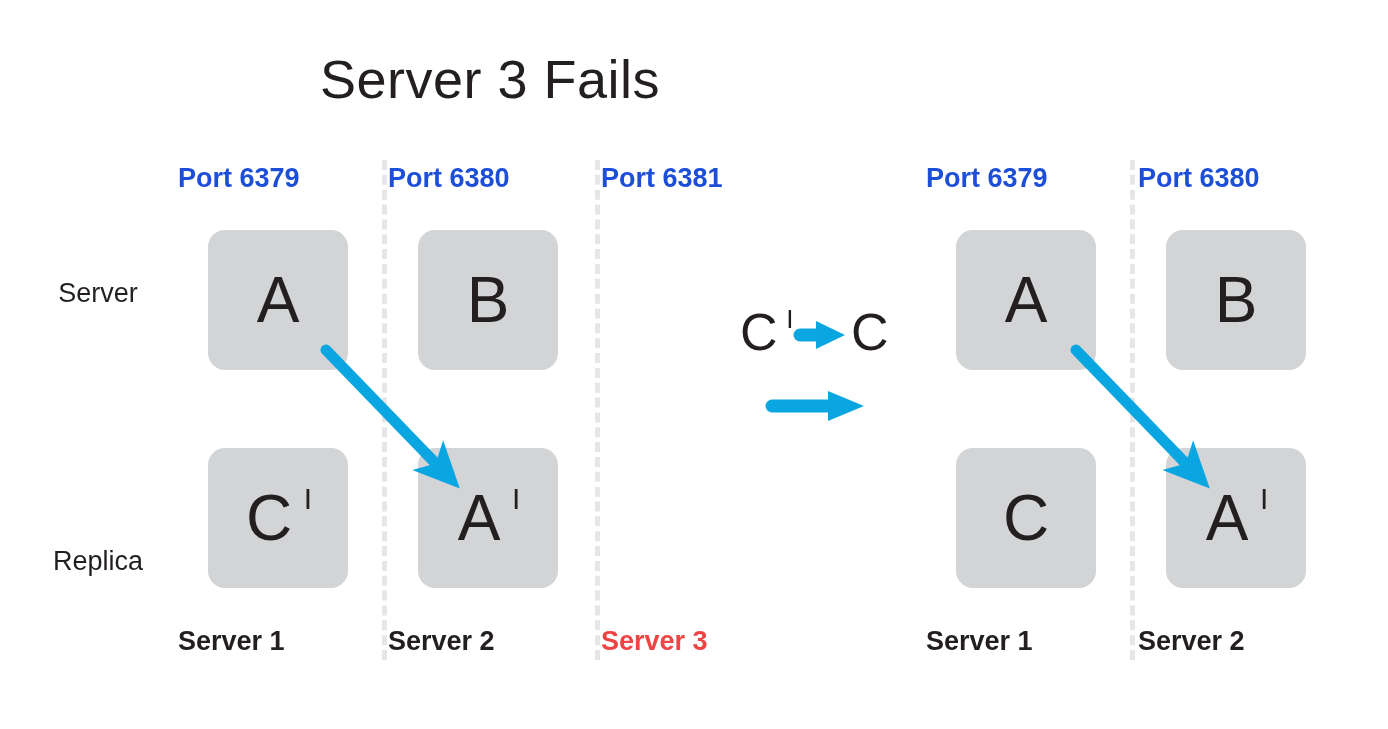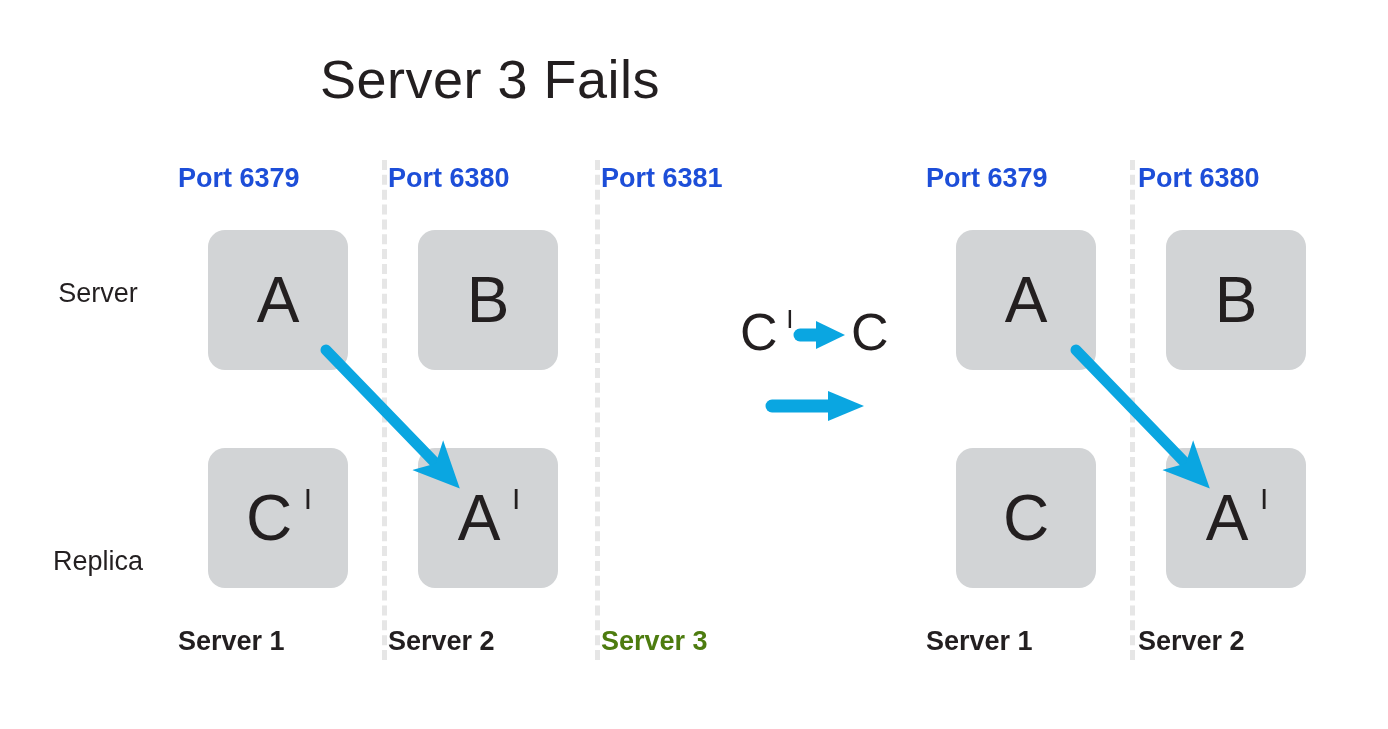--- a/index.html
+++ b/index.html
@@ -67,21 +67,21 @@
   .server-label {
     position: absolute;
     width: 200px;
     text-align: left;
     font-size: 27px;
     font-weight: 700;
     color: #231f20;
     white-space: nowrap;
     top: 626px;
   }
-  .server-label.dimmed { color: #4d7c0f; }
+  .server-label.dimmed { color: #ef4444; }
 
   
   .node-box {
     position: absolute;
     width: 140px;
     height: 140px;
     background: #d2d4d6;
     border-radius: 17px;
     display: flex;
     align-items: center;

